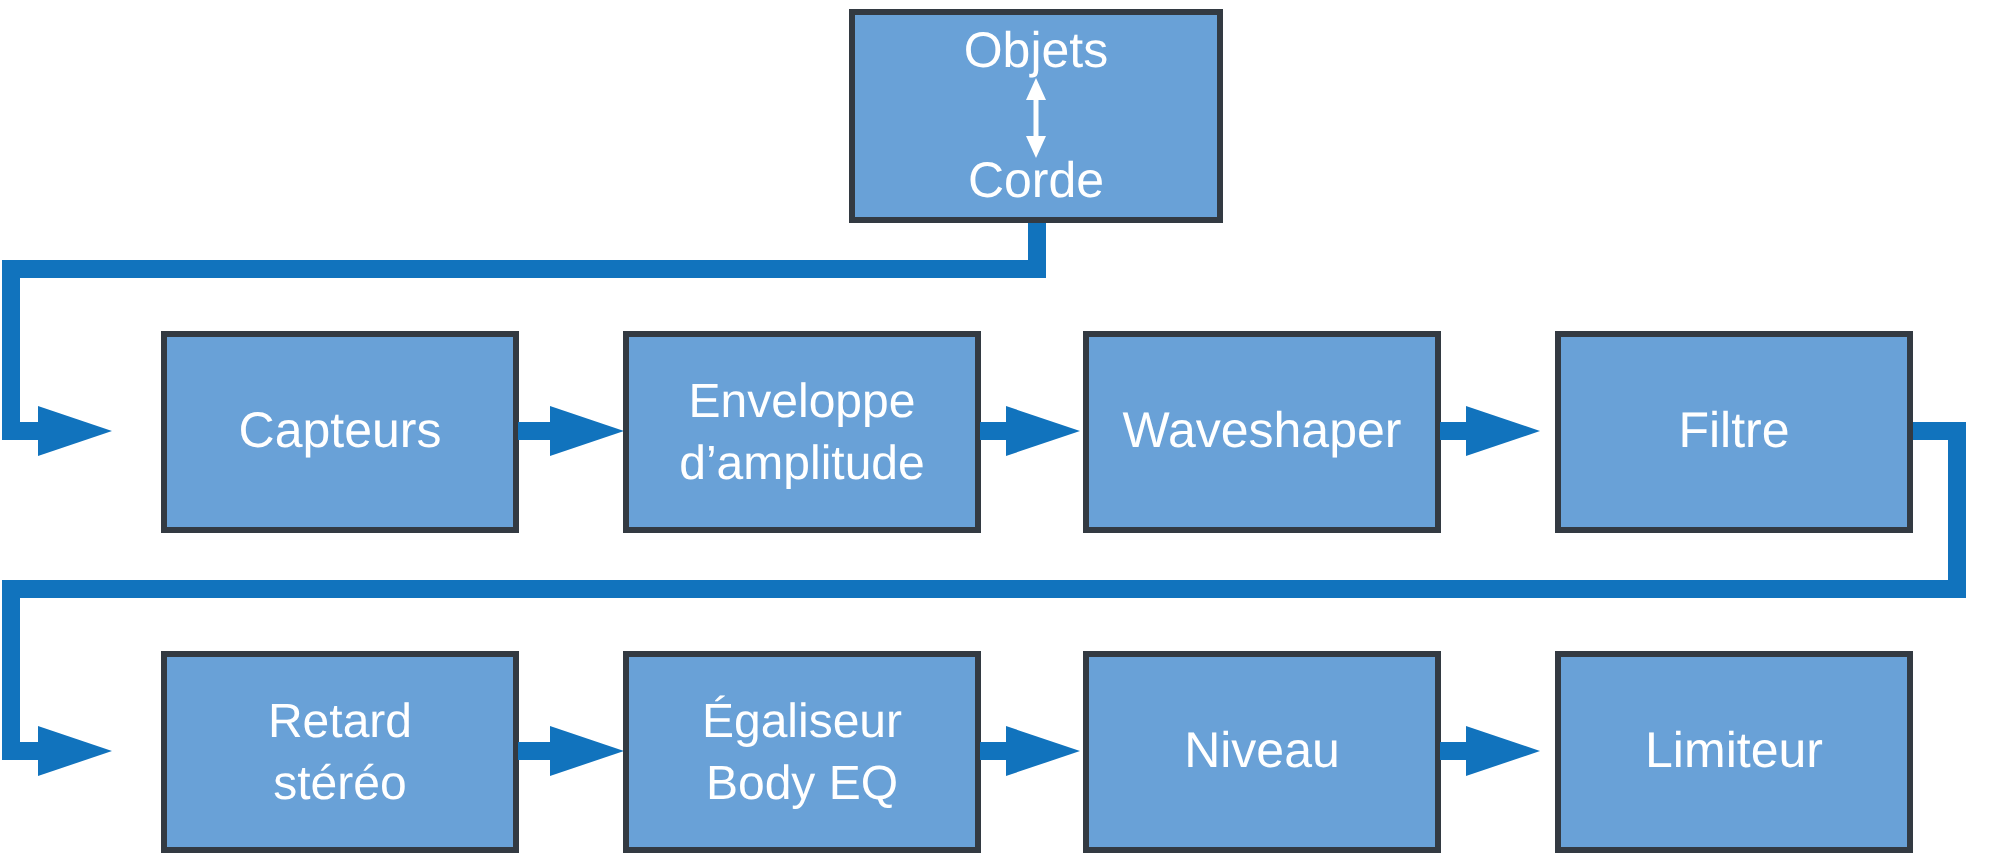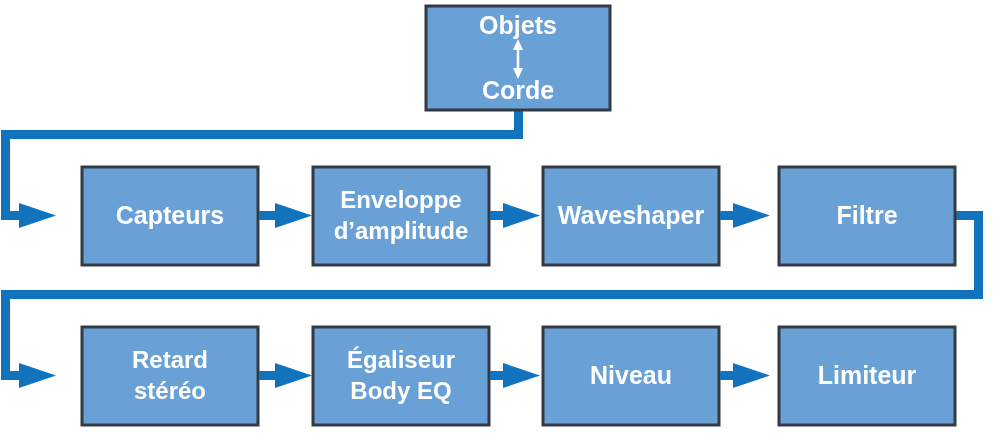--- a/index.html
+++ b/index.html
@@ -10,21 +10,20 @@
   body {
     width: 998px;
     height: 434px;
     font-family: "Liberation Sans", sans-serif;
     overflow: hidden;
   }
   #diagram-root {
     position: relative;
     width: 998px;
     height: 434px;
-    font-weight: bold;
   }
   svg.diagram {
     display: block;
     width: 998px;
     height: 434px;
   }
   .node-rect {
     fill: #69a1d7;
     stroke: #333a42;
     stroke-width: 3;

